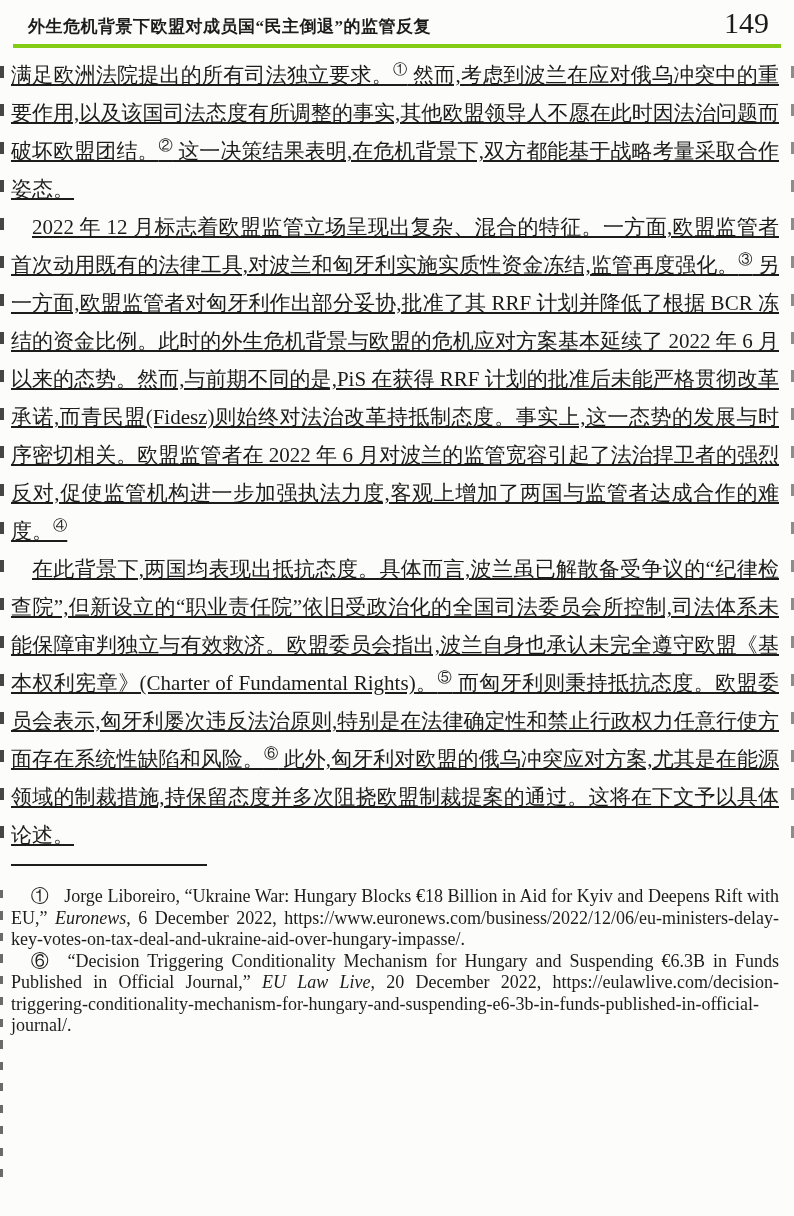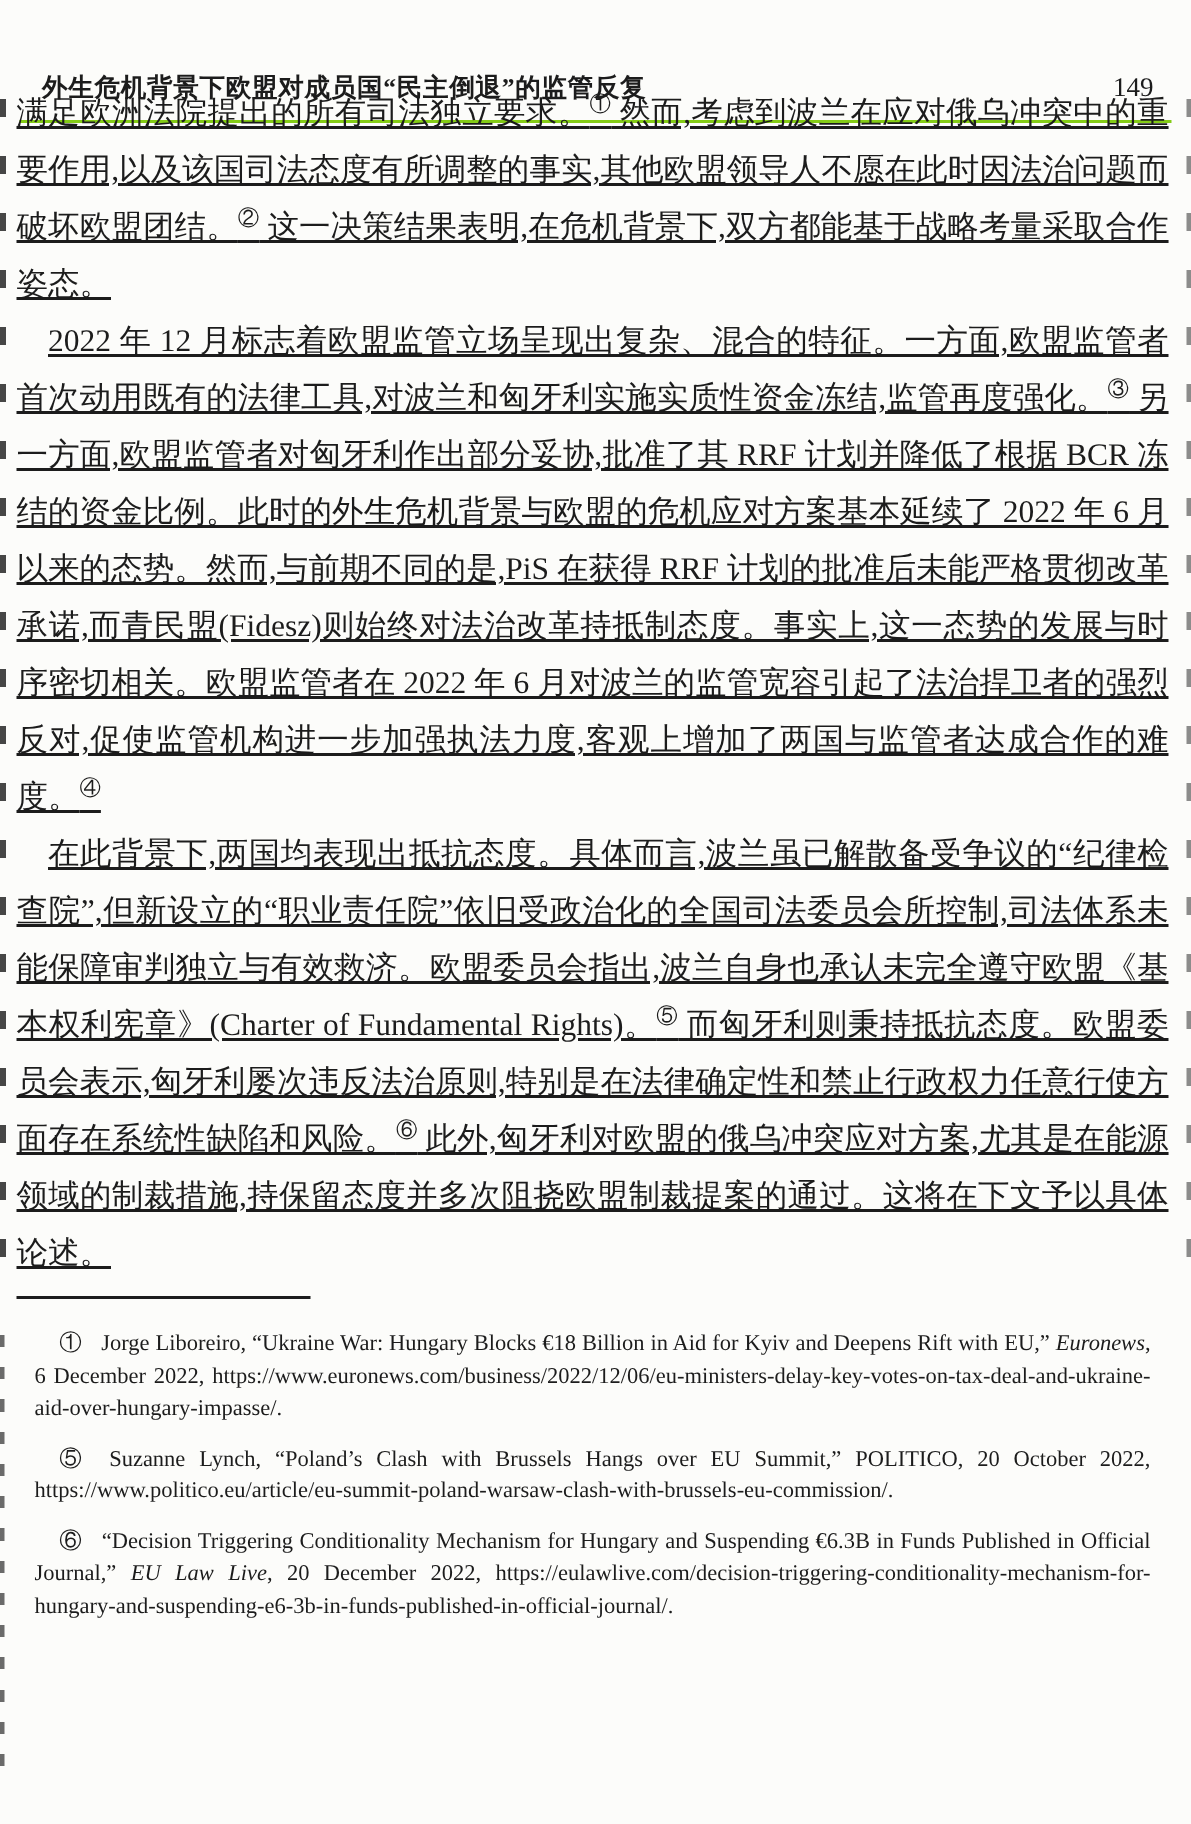--- a/index.html
+++ b/index.html
@@ -10,30 +10,29 @@
     font-family: "Liberation Serif", "DejaVu Serif", serif;
     position: relative;
     overflow: hidden;
   }
   .page { position: absolute; inset: 0; }
 
   
   .running-head {
     position: absolute; top: 6px; left: 13px; right: 13px;
     height: 32px;
-    display: flex; justify-content: space-between; align-items: center;
-    border-bottom: 2px solid #84cc16;
+    display: flex; justify-content: space-between; align-items: flex-end;
+    border-bottom: 4px solid #84cc16;
     padding-bottom: 6px;
-    margin-top: 36px;
   }
   .running-title {
     font-size: 17px; font-weight: bold; letter-spacing: 0.5px;
     padding-left: 15px;
   }
-  .page-number { font-size: 18px; line-height: 1; padding-right: 12px; }
+  .page-number { font-size: 30px; line-height: 1; padding-right: 12px; }
 
   
   .body-zone {
     position: absolute; top: 56px; left: 11px; right: 15px;
     font-size: 21px; line-height: 38px;
     text-align: justify;
   }
   .para { margin: 0; text-decoration: underline; }
   .para.indent { text-indent: 1em; }
   sup.fnref {
@@ -45,22 +44,22 @@
   
   .footer-zone {
     position: absolute; top: 864px; left: 11px; right: 15px;
   }
   .footnote-separator {
     width: 196px; height: 0;
     border-top: 2px solid #1d1d1d;
     margin: 0 0 20px 0;
   }
   .footnote {
-    margin: 12px;
-    font-size: 15px; line-height: 21.5px;
+    margin: 0;
+    font-size: 18px; line-height: 21.5px;
     text-align: justify;
     text-indent: 1.1em;
     overflow-wrap: anywhere;
   }
   .footnote .marker { margin-right: 0.85em; }
   .footnote i { font-style: italic; }
 
   
   .artifact { position: absolute; pointer-events: none; }
   .artifact-left-body {
@@ -92,21 +91,20 @@
   <div class="body-zone">
       <p class="para"><span>满足欧洲法院提出的所有司法独立要求。</span><sup class="fnref">①</sup><span> 然而,考虑到波兰在应对俄乌冲突中的重要作用,以及该国司法态度有所调整的事实,其他欧盟领导人不愿在此时因法治问题而破坏欧盟团结。</span><sup class="fnref">②</sup><span> 这一决策结果表明,在危机背景下,双方都能基于战略考量采取合作姿态。</span></p>
       <p class="para indent"><span>2022 年 12 月标志着欧盟监管立场呈现出复杂、混合的特征。一方面,欧盟监管者首次动用既有的法律工具,对波兰和匈牙利实施实质性资金冻结,监管再度强化。</span><sup class="fnref">③</sup><span> 另一方面,欧盟监管者对匈牙利作出部分妥协,批准了其 RRF 计划并降低了根据 BCR 冻结的资金比例。此时的外生危机背景与欧盟的危机应对方案基本延续了 2022 年 6 月以来的态势。然而,与前期不同的是,PiS 在获得 RRF 计划的批准后未能严格贯彻改革承诺,而青民盟(Fidesz)则始终对法治改革持抵制态度。事实上,这一态势的发展与时序密切相关。欧盟监管者在 2022 年 6 月对波兰的监管宽容引起了法治捍卫者的强烈反对,促使监管机构进一步加强执法力度,客观上增加了两国与监管者达成合作的难度。</span><sup class="fnref">④</sup></p>
       <p class="para indent"><span>在此背景下,两国均表现出抵抗态度。具体而言,波兰虽已解散备受争议的“纪律检查院”,但新设立的“职业责任院”依旧受政治化的全国司法委员会所控制,司法体系未能保障审判独立与有效救济。欧盟委员会指出,波兰自身也承认未完全遵守欧盟《基本权利宪章》(Charter of Fundamental Rights)。</span><sup class="fnref">⑤</sup><span> 而匈牙利则秉持抵抗态度。欧盟委员会表示,匈牙利屡次违反法治原则,特别是在法律确定性和禁止行政权力任意行使方面存在系统性缺陷和风险。</span><sup class="fnref">⑥</sup><span> 此外,匈牙利对欧盟的俄乌冲突应对方案,尤其是在能源领域的制裁措施,持保留态度并多次阻挠欧盟制裁提案的通过。这将在下文予以具体论述。</span></p>
     </div>
 
   <div class="footer-zone">
     <div class="footnote-separator"></div>
     <div id="footnote-list">
         <p class="footnote"><span class="marker">①</span><span>Jorge Liboreiro, “Ukraine War: Hungary Blocks €18 Billion in Aid for Kyiv and Deepens Rift with EU,” </span><i>Euronews</i><span>, 6 December 2022, https://www.euronews.com/business/2022/12/06/eu-ministers-delay-key-votes-on-tax-deal-and-ukraine-aid-over-hungary-impasse/.</span></p>
-        <p class="footnote"><span class="marker">⑤</span><span>Suzanne Lynch, “Poland’s Clash with Brussels Hangs over EU Summit,” POLITICO, 20 October 2022, https://www.politico.eu/article/eu-summit-poland-warsaw-clash-with-brussels-eu-commission/.</span></p>
         <p class="footnote"><span class="marker">⑥</span><span>“Decision Triggering Conditionality Mechanism for Hungary and Suspending €6.3B in Funds Published in Official Journal,” </span><i>EU Law Live</i><span>, 20 December 2022, https://eulawlive.com/decision-triggering-conditionality-mechanism-for-hungary-and-suspending-e6-3b-in-funds-published-in-official-journal/.</span></p>
       </div>
   </div>
 
   <div class="artifact artifact-left-body"></div>
   <div class="artifact artifact-right-body"></div>
   <div class="artifact artifact-left-foot"></div>
 
 </div>
 

